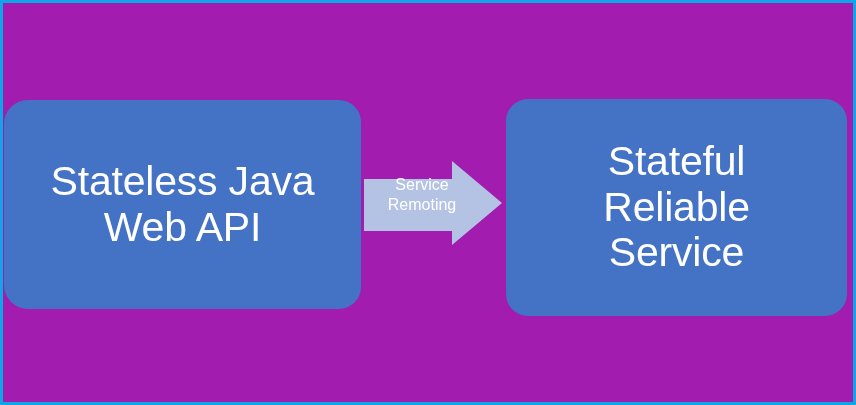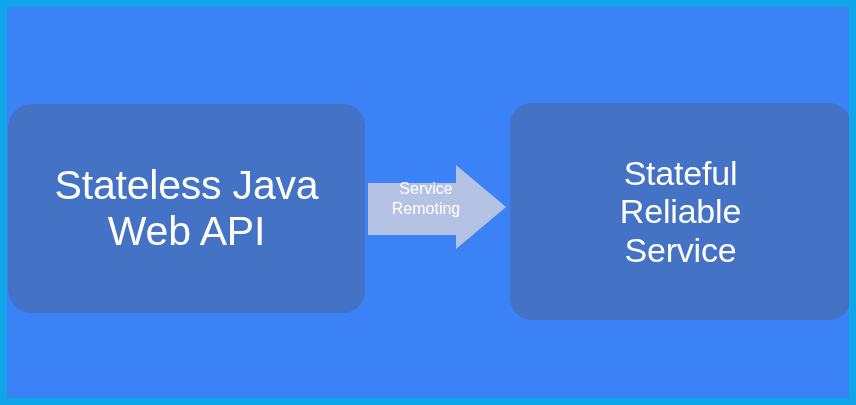--- a/index.html
+++ b/index.html
@@ -8,23 +8,23 @@
     background: #ffffff;
   }
   body {
     font-family: "Liberation Sans", sans-serif;
   }
 
   #diagram-canvas {
     position: relative;
     width: 856px;
     height: 405px;
-    background: #3b82f6;
+    background: #a21caf;
     box-sizing: border-box;
-    border: 7px solid #0ea5e9;
+    border: 3px solid #0ea5e9;
     overflow: hidden;
   }
 
   
   .process-box {
     position: absolute;
     background: #4472C4;
     border-radius: 22px;
     display: flex;
     align-items: center;
@@ -46,21 +46,21 @@
     font-size: 41px;
     border-top-left-radius: 24px;
     border-bottom-left-radius: 24px;
   }
 
   #box-stateful {
     left: 503px;
     top: 96px;
     width: 341px;
     height: 217px;
-    font-size: 34px;
+    font-size: 41px;
   }
 
   .box-label {
     display: block;
     width: 100%;
     padding: 0 10px;
     box-sizing: border-box;
     white-space: pre-line;
   }
 

